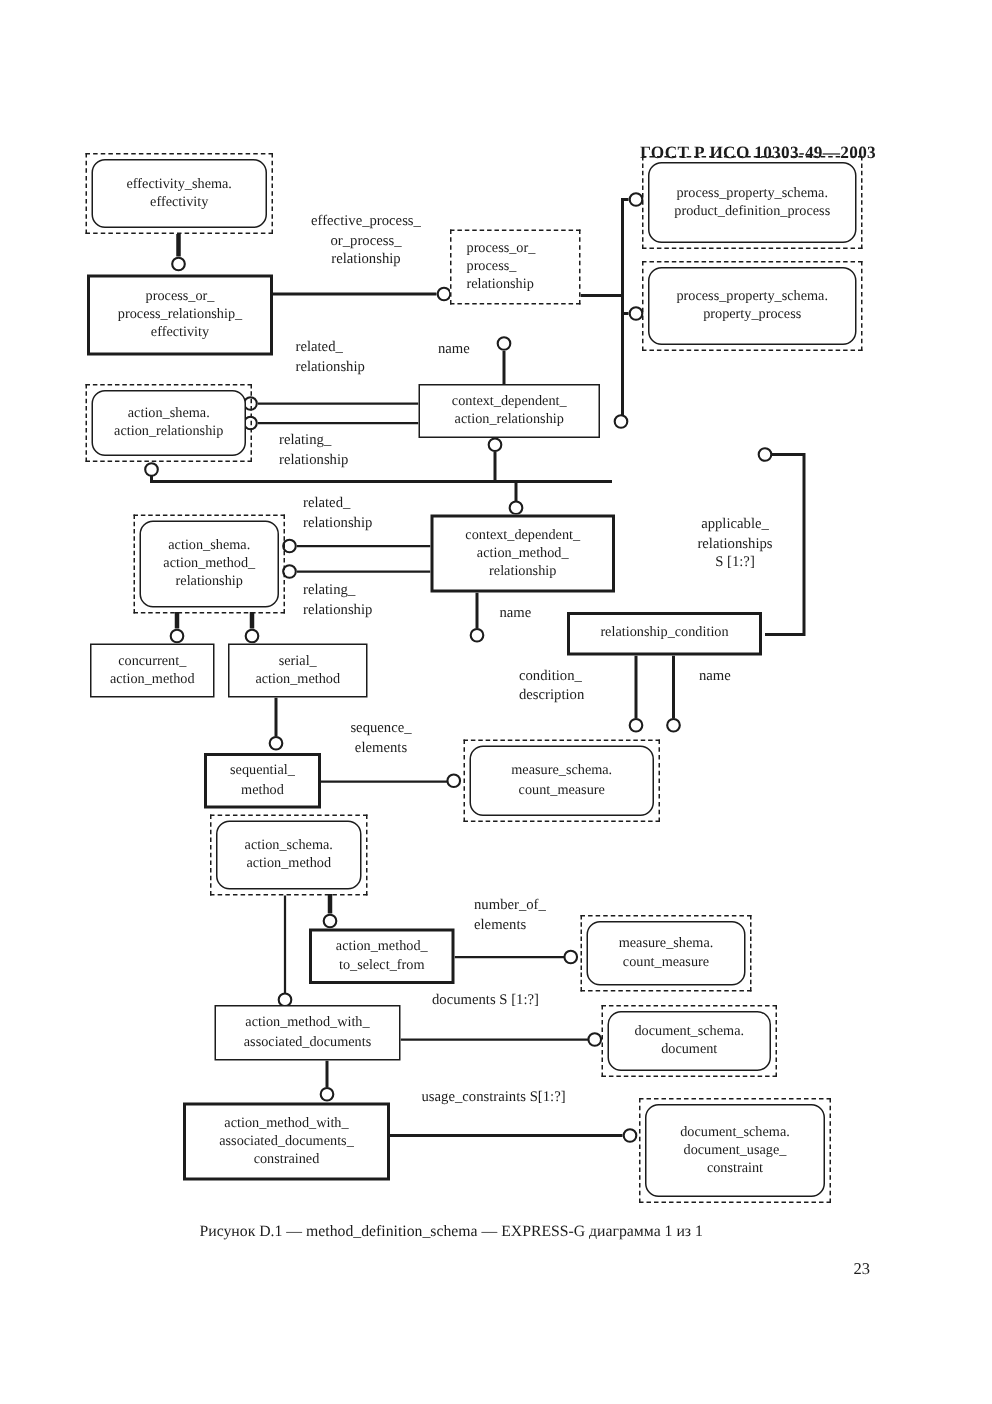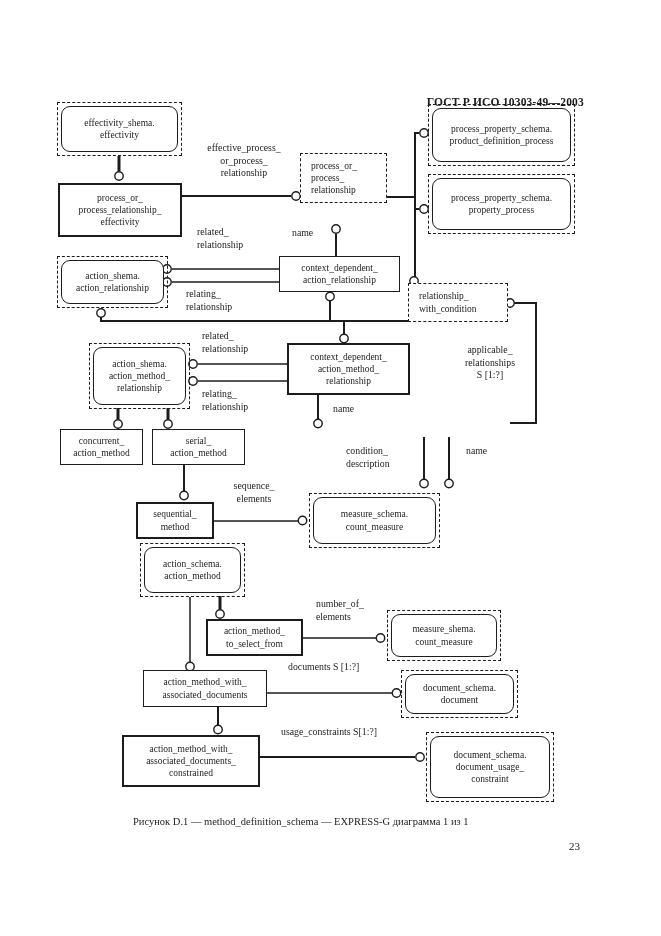--- a/index.html
+++ b/index.html
@@ -124,31 +124,30 @@
     <div class="sref-inner">document_schema.
 document</div></div>
   <div class="node sref" style="left:426px;top:732px;width:128px;height:70px;">
     <div class="sref-inner">document_schema.
 document_usage_
 constraint</div></div>
 
   <div class="node pref" style="left:300px;top:153px;width:87px;height:50px;">process_or_
 process_
 relationship</div>
-  <div class="node pref" style="left:408px;top:283px;width:100px;height:39px;">relationship_
-with_condition</div>
 
   <div class="node ent med" style="left:58px;top:183px;width:124px;height:54px;">process_or_
 process_relationship_
 effectivity</div>
   <div class="node ent" style="left:279px;top:256px;width:121px;height:36px;">context_dependent_
 action_relationship</div>
   <div class="node ent bold" style="left:287px;top:343px;width:123px;height:52px;">context_dependent_
 action_method_
 relationship</div>
+  <div class="node ent med" style="left:378px;top:408px;width:130px;height:29px;">relationship_condition</div>
   <div class="node ent" style="left:60px;top:429px;width:83px;height:36px;">concurrent_
 action_method</div>
   <div class="node ent" style="left:152px;top:429px;width:93px;height:36px;">serial_
 action_method</div>
   <div class="node ent med" style="left:136px;top:502px;width:78px;height:37px;">sequential_
 method</div>
   <div class="node ent med" style="left:206px;top:619px;width:97px;height:37px;">action_method_
 to_select_from</div>
   <div class="node ent" style="left:143px;top:670px;width:124px;height:37px;">action_method_with_
 associated_documents</div>

